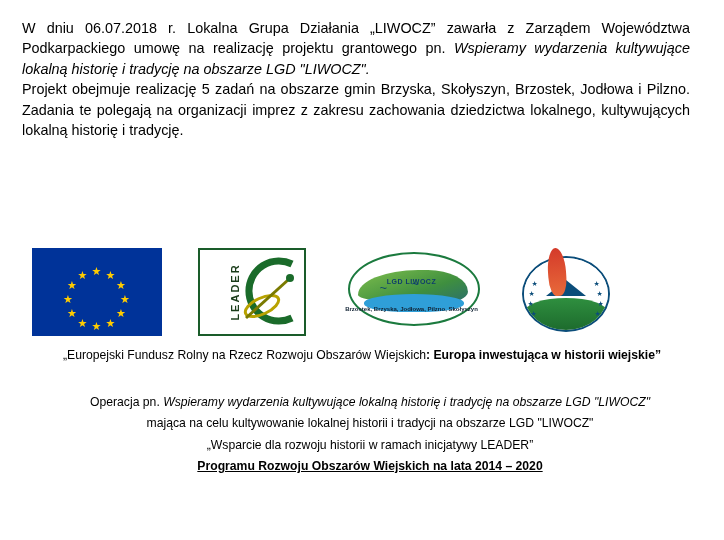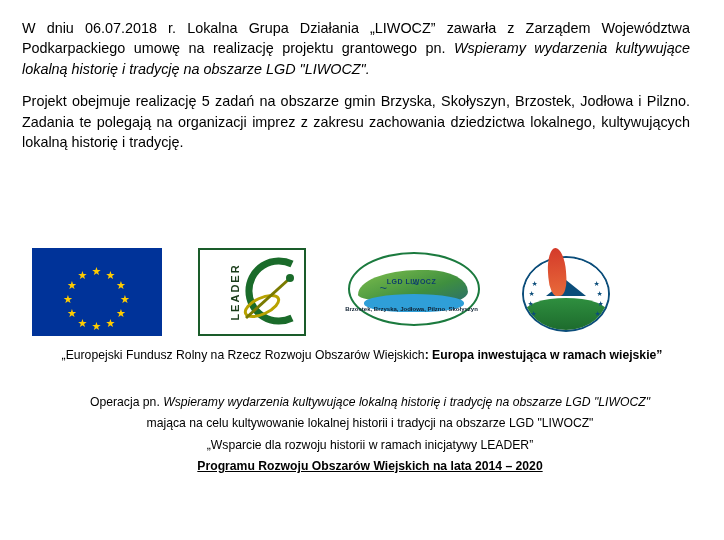--- a/index.html
+++ b/index.html
@@ -26,21 +26,21 @@
   .intro {
     font-size: 14.4px;
     line-height: 1.42;
     text-align: justify;
     color: #000;
   }
   .intro p {
     margin: 0 0 0 0;
   }
   .intro .p2 {
-    margin-top: 12px;
+    margin-top: 0px;
   }
   .i { font-style: italic; }
 
   
   .logos {
     position: absolute;
     top: 248px;
     left: 0;
     width: 724px;
     display: flex;
@@ -313,21 +313,21 @@
             <span class="prow-star" style="left:71px; top:52px;">★</span>
           </div>
           <div class="prow-feather"></div>
         </div>
       </div>
     </div>
 
   </div>
 
   <div class="caption">
-    <span>„Europejski Fundusz Rolny na Rzecz Rozwoju Obszarów Wiejskich</span><b>: Europa inwestująca w ramach wiejskie”</b>
+    <span>„Europejski Fundusz Rolny na Rzecz Rozwoju Obszarów Wiejskich</span><b>: Europa inwestująca w historii wiejskie”</b>
   </div>
 
   <div class="footer">
     <span class="line"><span>Operacja pn. </span><span class="i">Wspieramy wydarzenia kultywujące lokalną historię i tradycję na obszarze LGD "LIWOCZ"</span></span>
     <span class="line">mająca na celu kultywowanie lokalnej historii i tradycji na obszarze LGD "LIWOCZ"</span>
     <span class="line">„Wsparcie dla rozwoju historii w ramach inicjatywy LEADER”</span>
     <span class="line bold">Programu Rozwoju Obszarów Wiejskich na lata 2014 – 2020</span>
   </div>
 
 </div>

